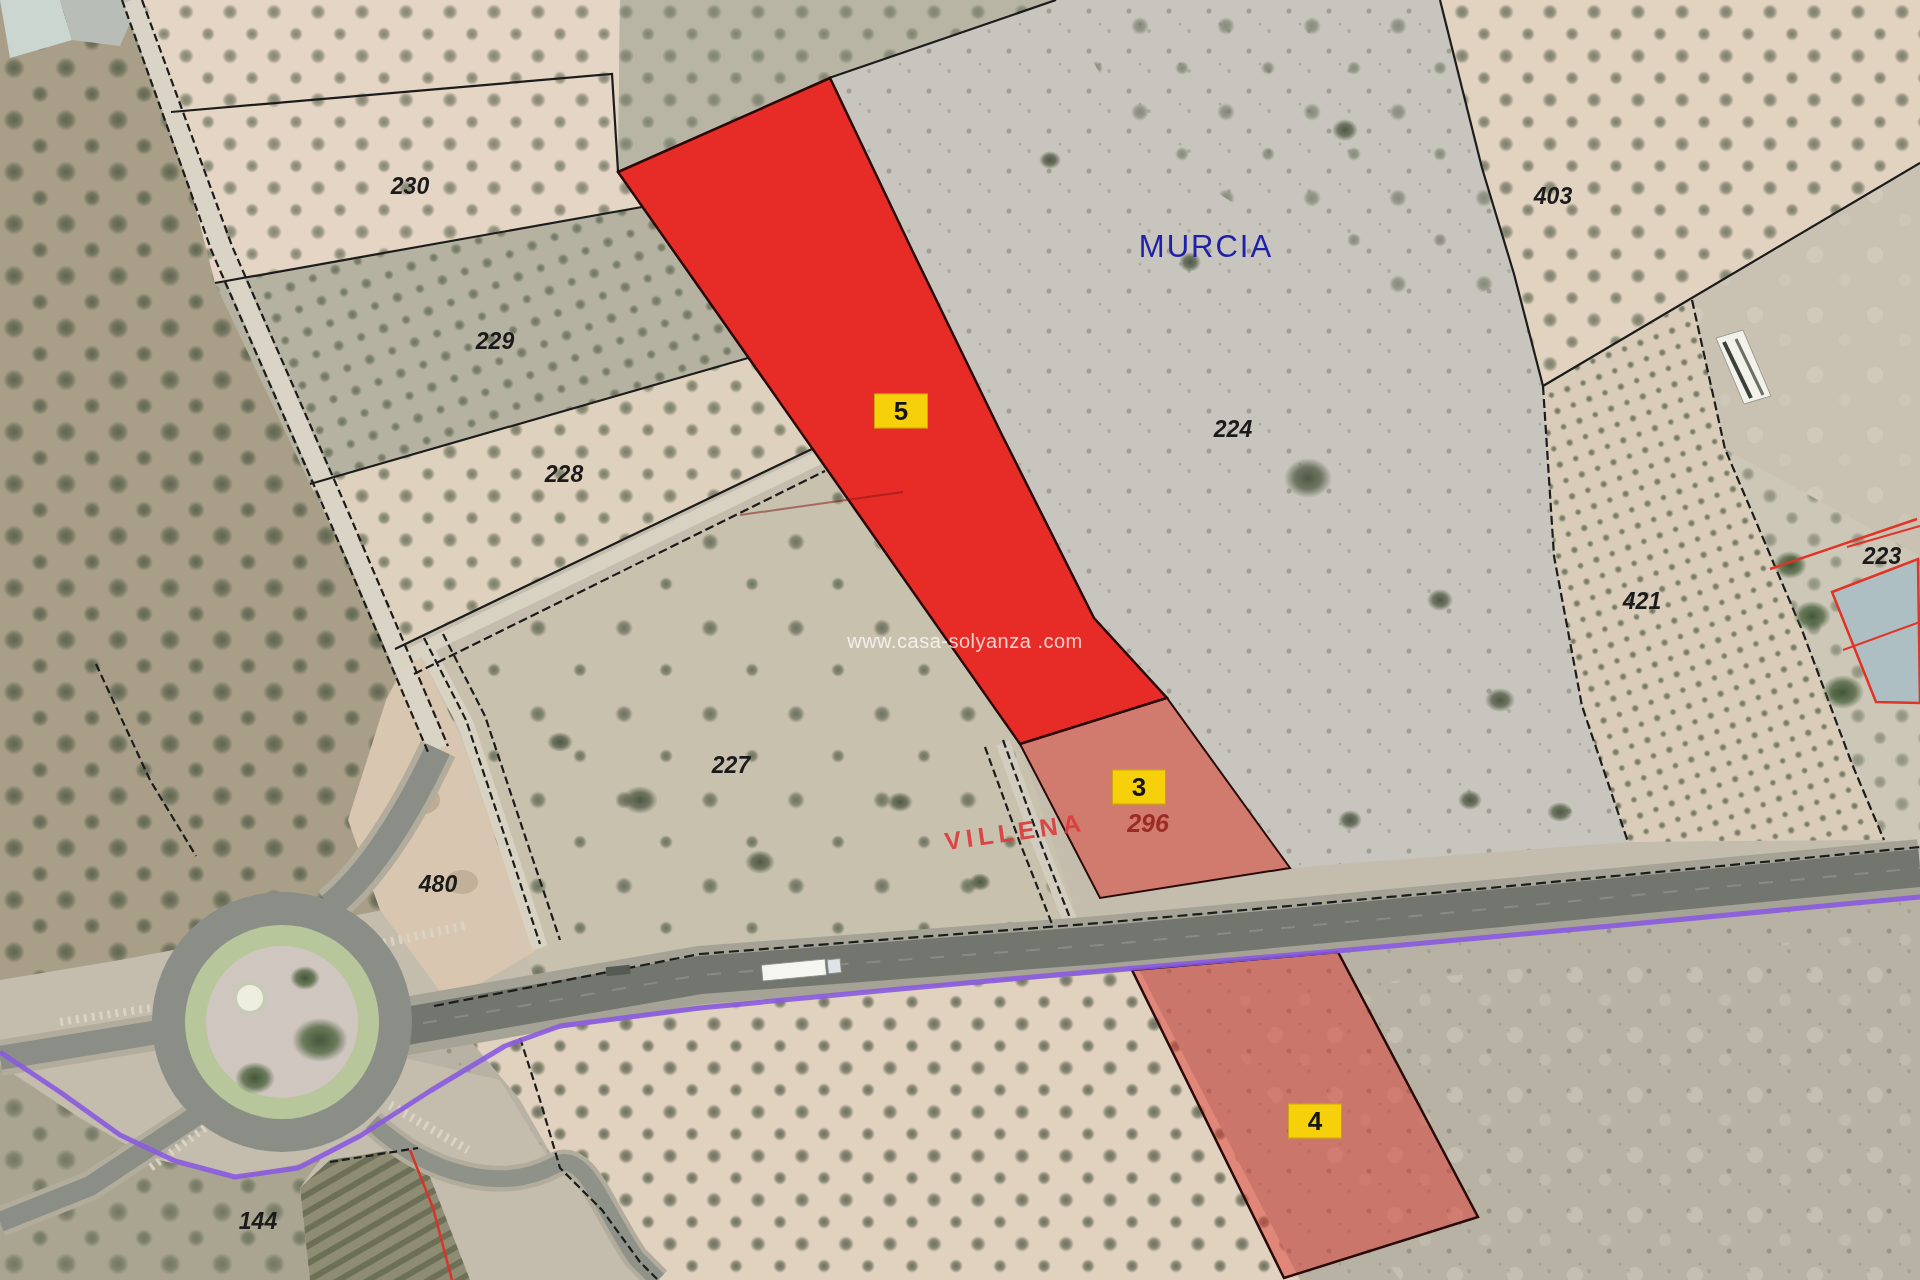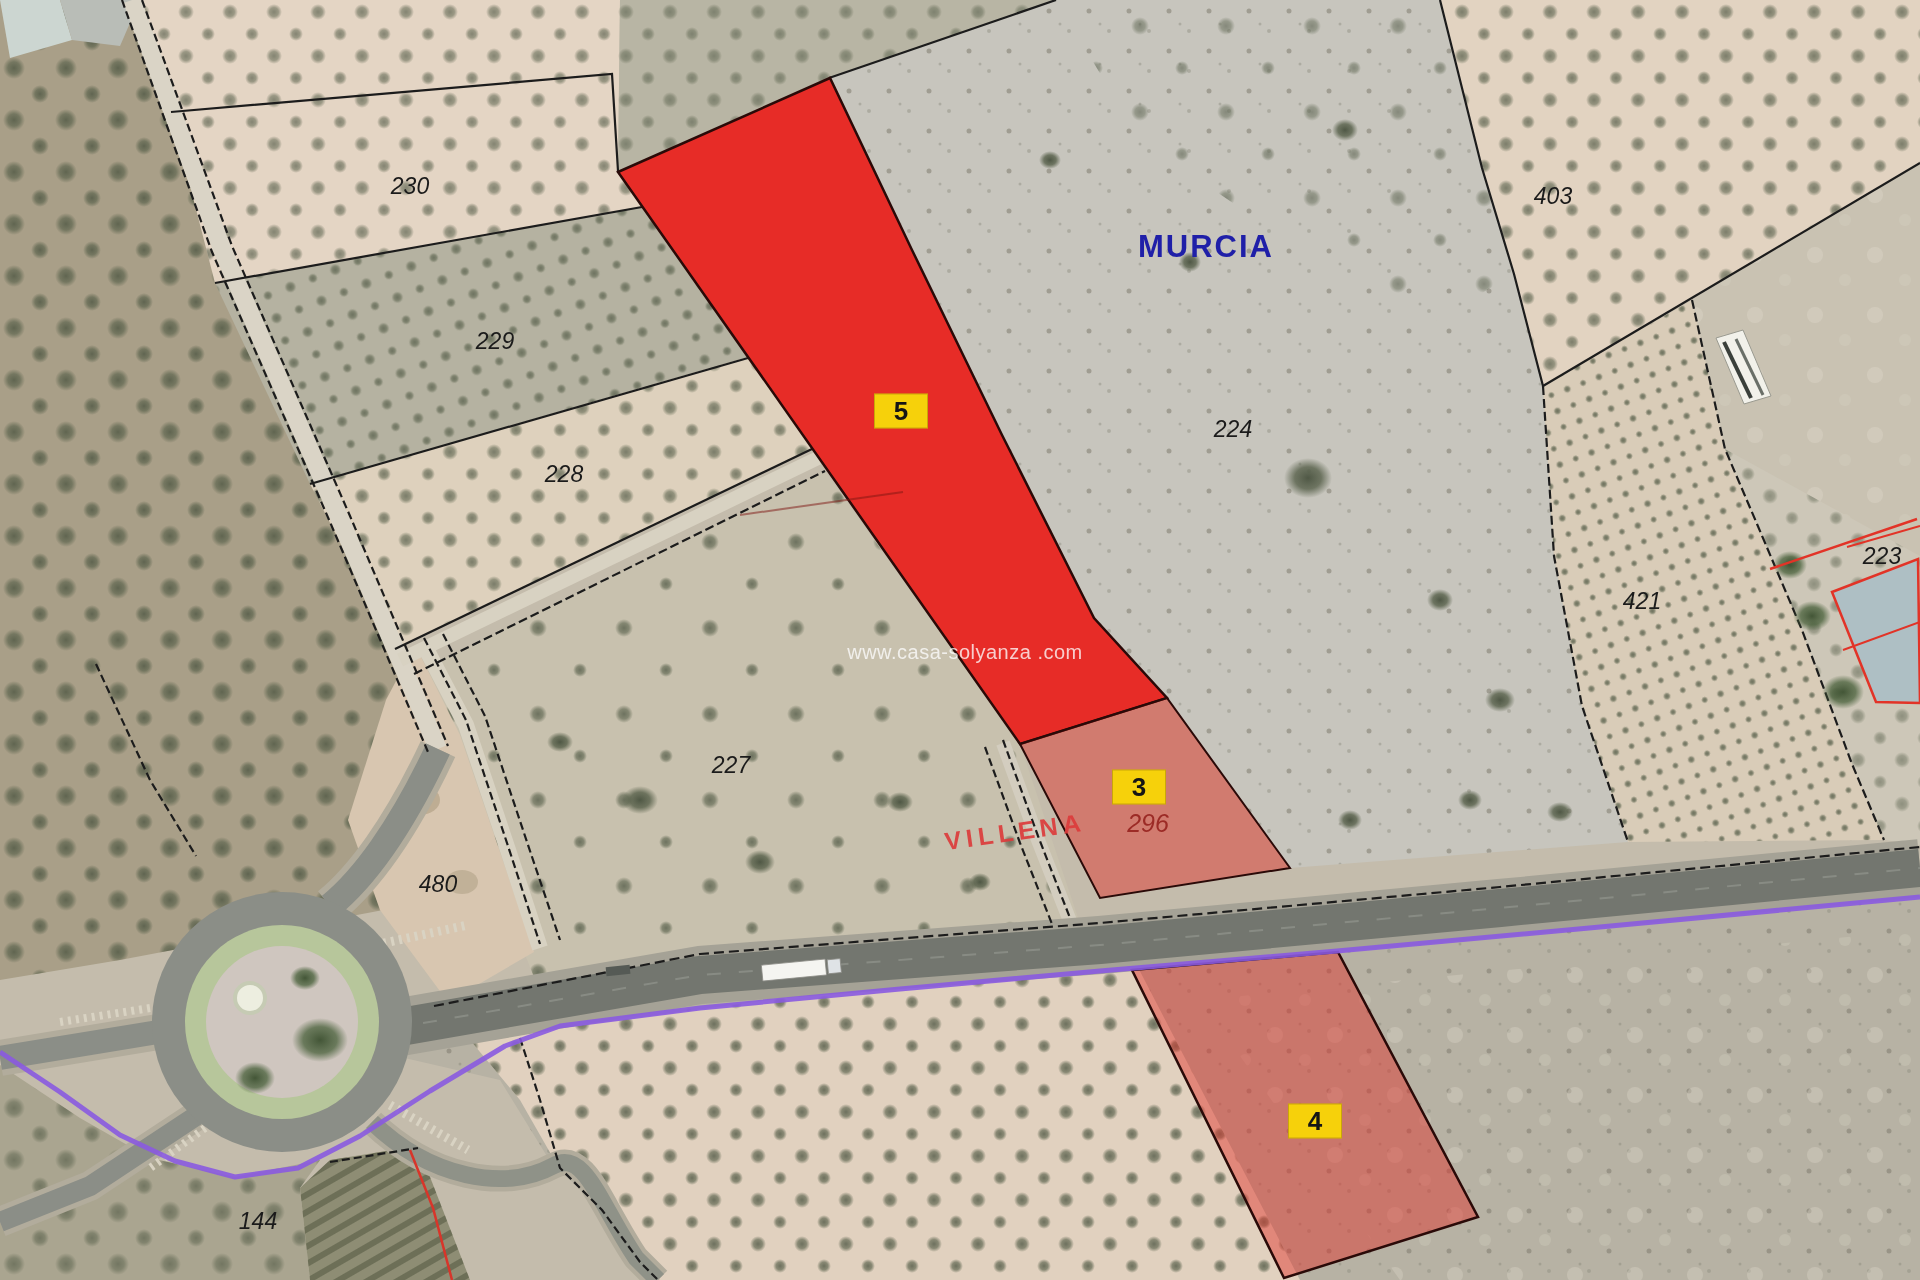--- a/index.html
+++ b/index.html
@@ -1,25 +1,25 @@
 <!DOCTYPE html>
 <html><head>
 <meta charset="utf-8">
 <style>
   html,body{margin:0;padding:0;background:#222;}
   #map-stage{position:relative;width:1920px;height:1280px;overflow:hidden;background:#d2c7b8;
     font-family:"Liberation Sans", sans-serif;}
   #base-svg{position:absolute;left:0;top:0;}
   .lbl{position:absolute;transform:translate(-50%,-50%);white-space:nowrap;pointer-events:none;}
-  .parcel-num{font-style:italic;font-size:23px;color:#1b1b1b;font-weight:400;}
+  .parcel-num{font-style:italic;font-size:23px;color:#1b1b1b;font-weight:700;}
   .parcel-num.red{color:#9c2b26;font-size:25px;}
-  .muni-murcia{font-size:31px;font-weight:700;color:#1f1fa8;letter-spacing:2px;text-align:right;}
+  .muni-murcia{font-size:31px;font-weight:400;color:#1f1fa8;letter-spacing:2px;text-align:right;}
   .muni-villena{font-size:25px;font-weight:700;color:#dc3c3c;letter-spacing:5px;opacity:.92;
     transform:translate(-50%,-50%) rotate(-8deg);}
-  .watermark{font-size:20px;color:rgba(252,252,252,.78);letter-spacing:.5px;margin-top:11px;}
+  .watermark{font-size:20px;color:rgba(252,252,252,.78);letter-spacing:.5px;}
   .badge{position:absolute;transform:translate(-50%,-50%);width:52px;height:33px;line-height:33px;
     background:#f6d10b;border:1px solid rgba(120,90,0,.35);color:#151515;font-size:26px;
     font-weight:600;text-align:center;}
 </style>
 </head>
 <body>
 
 <div id="map-stage">
 
 <svg id="base-svg" width="1920" height="1280" viewBox="0 0 1920 1280">

